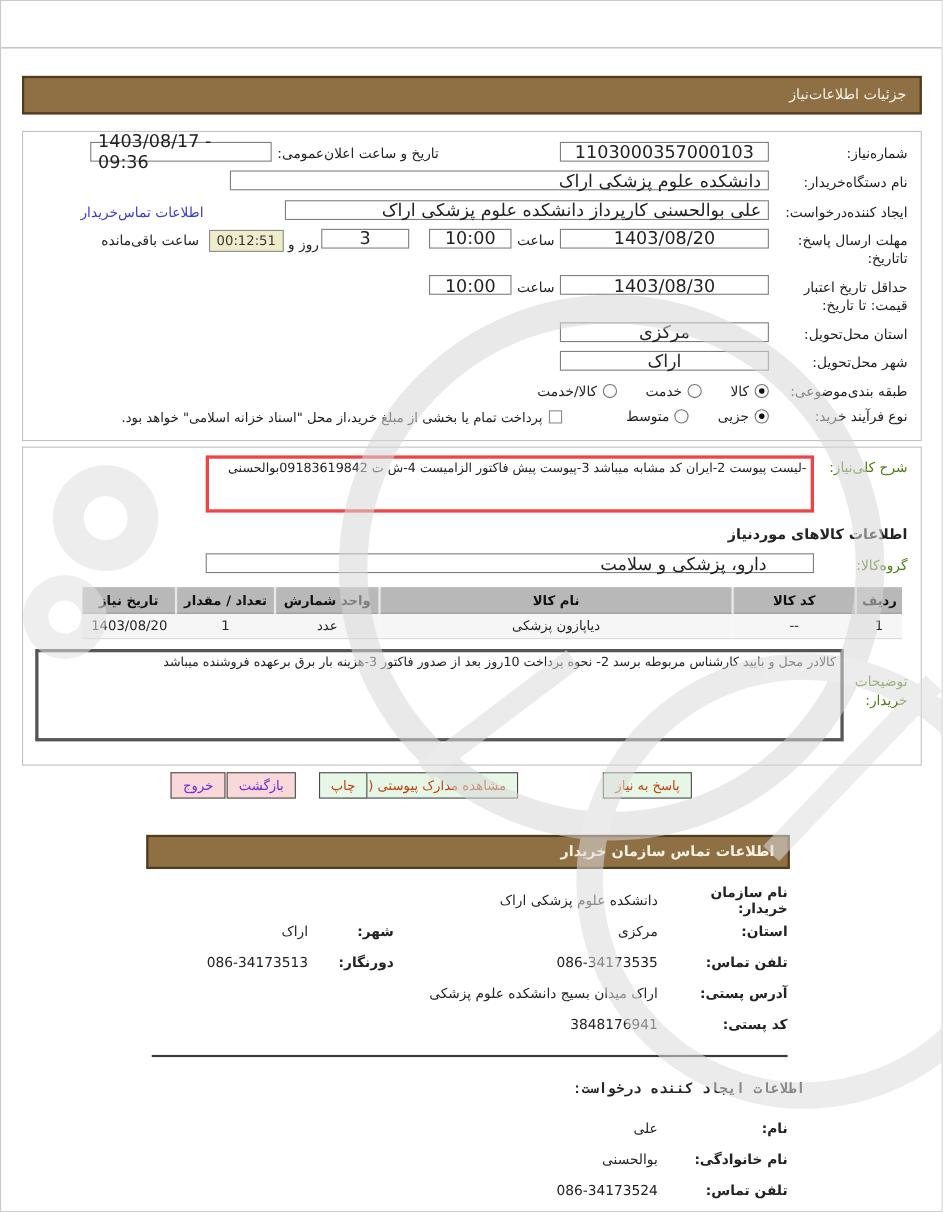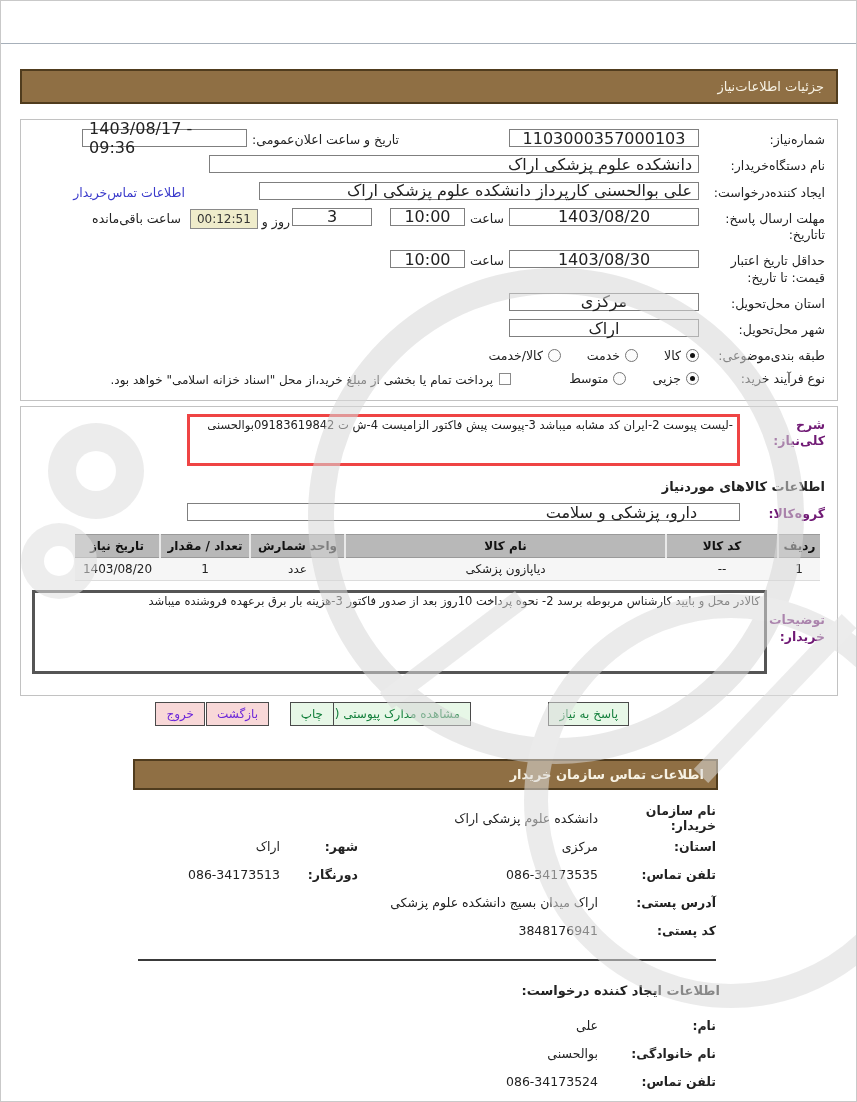--- a/index.html
+++ b/index.html
@@ -34,48 +34,48 @@
   .link { color:#3a3acb; font-size:12.5px; padding-top:3px; margin-right:74px; cursor:pointer; white-space:nowrap; }
 
   .opt { display:inline-flex; align-items:center; margin-left:26px; padding-top:3px; }
   .radio { width:13px; height:13px; border:1px solid #767676; border-radius:50%; background:#fcfcfc;
            display:inline-block; position:relative; margin-left:5px; flex:none; }
   .radio.on::after { content:""; position:absolute; inset:3px; background:#111; border-radius:50%; }
   .chk { width:12px; height:12px; border:1px solid #8a8a8a; background:#fff; display:inline-block;
          margin-left:6px; flex:none; }
   .chklbl { font-size:12px; padding-top:2px; }
 
-  .blabel { font-weight:bold; color:#701a75; }
+  .blabel { font-weight:normal; color:#4d7c0f; }
   .textbox { border:3px solid #ef4444; background:#fff; font-size:11.5px; line-height:1.45;
              padding:0 4px; overflow:hidden; flex:none; }
   .desc { width:553px; height:52px; }
   .notes { width:735px; height:84px; border-color:#555; }
   .goods-title { font-weight:bold; font-size:13px; margin:13px 0 9px 0;text-align:right; }
 
   table.goods { border-collapse:collapse; width:745px; margin:12px 5px 0 0; font-size:12px; }
   table.goods th { background:#b8b8b8; color:#111; font-weight:bold; height:23px; text-align:center;
                    border-left:2px solid #e9e9e9; border-top:1px solid #9a9a9a; border-bottom:1px solid #9a9a9a; }
   table.goods th:last-child { border-left:none; }
   table.goods td { background:#f6f6f6; height:23px; text-align:center; border-bottom:1px solid #dcdcdc; }
 
   .btn { position:absolute; top:701px; height:24px; font-size:12px; padding:2px 10px;
          border:1px solid #4a4a4a; white-space:nowrap; display:flex; align-items:center; cursor:pointer;
          font-family:"DejaVu Sans", sans-serif; }
-  .btn-green { background:#e7f7e7; color:#15803d; }
+  .btn-green { background:#e7f7e7; color:#c2410c; }
   .btn-pink { background:#f8d8d8; color:#6d28d9; }
 
   .contact { position:absolute; right:140px; width:577px; top:803px; }
   .crow { display:flex; align-items:center; height:28px; font-size:12.5px; }
   .clabel { width:118px; font-weight:bold; flex:none; }
   .cval { width:240px; flex:none; }
   .clabel2 { width:78px; font-weight:bold; flex:none; }
   .cval2 { flex:1; }
 
   .sep { position:absolute; top:958px; right:140px; width:578px; border-top:2px solid #3a3a3a; }
-  .creator-title { position:absolute; top:982px; right:136px; font-weight:bold; font-size:13px; }
+  .creator-title { position:absolute; top:982px; right:124px; font-weight:bold; font-size:13px;font-family:Liberation Mono, monospace; }
   .creator { position:absolute; right:140px; width:577px; top:1010px; }
 
   .watermark { position:absolute; top:0; left:0; pointer-events:none; z-index:40; opacity:.55; }
 </style>
 </head>
 <body>
 
 <div class="page">
 
   <div class="topstrip"></div>

